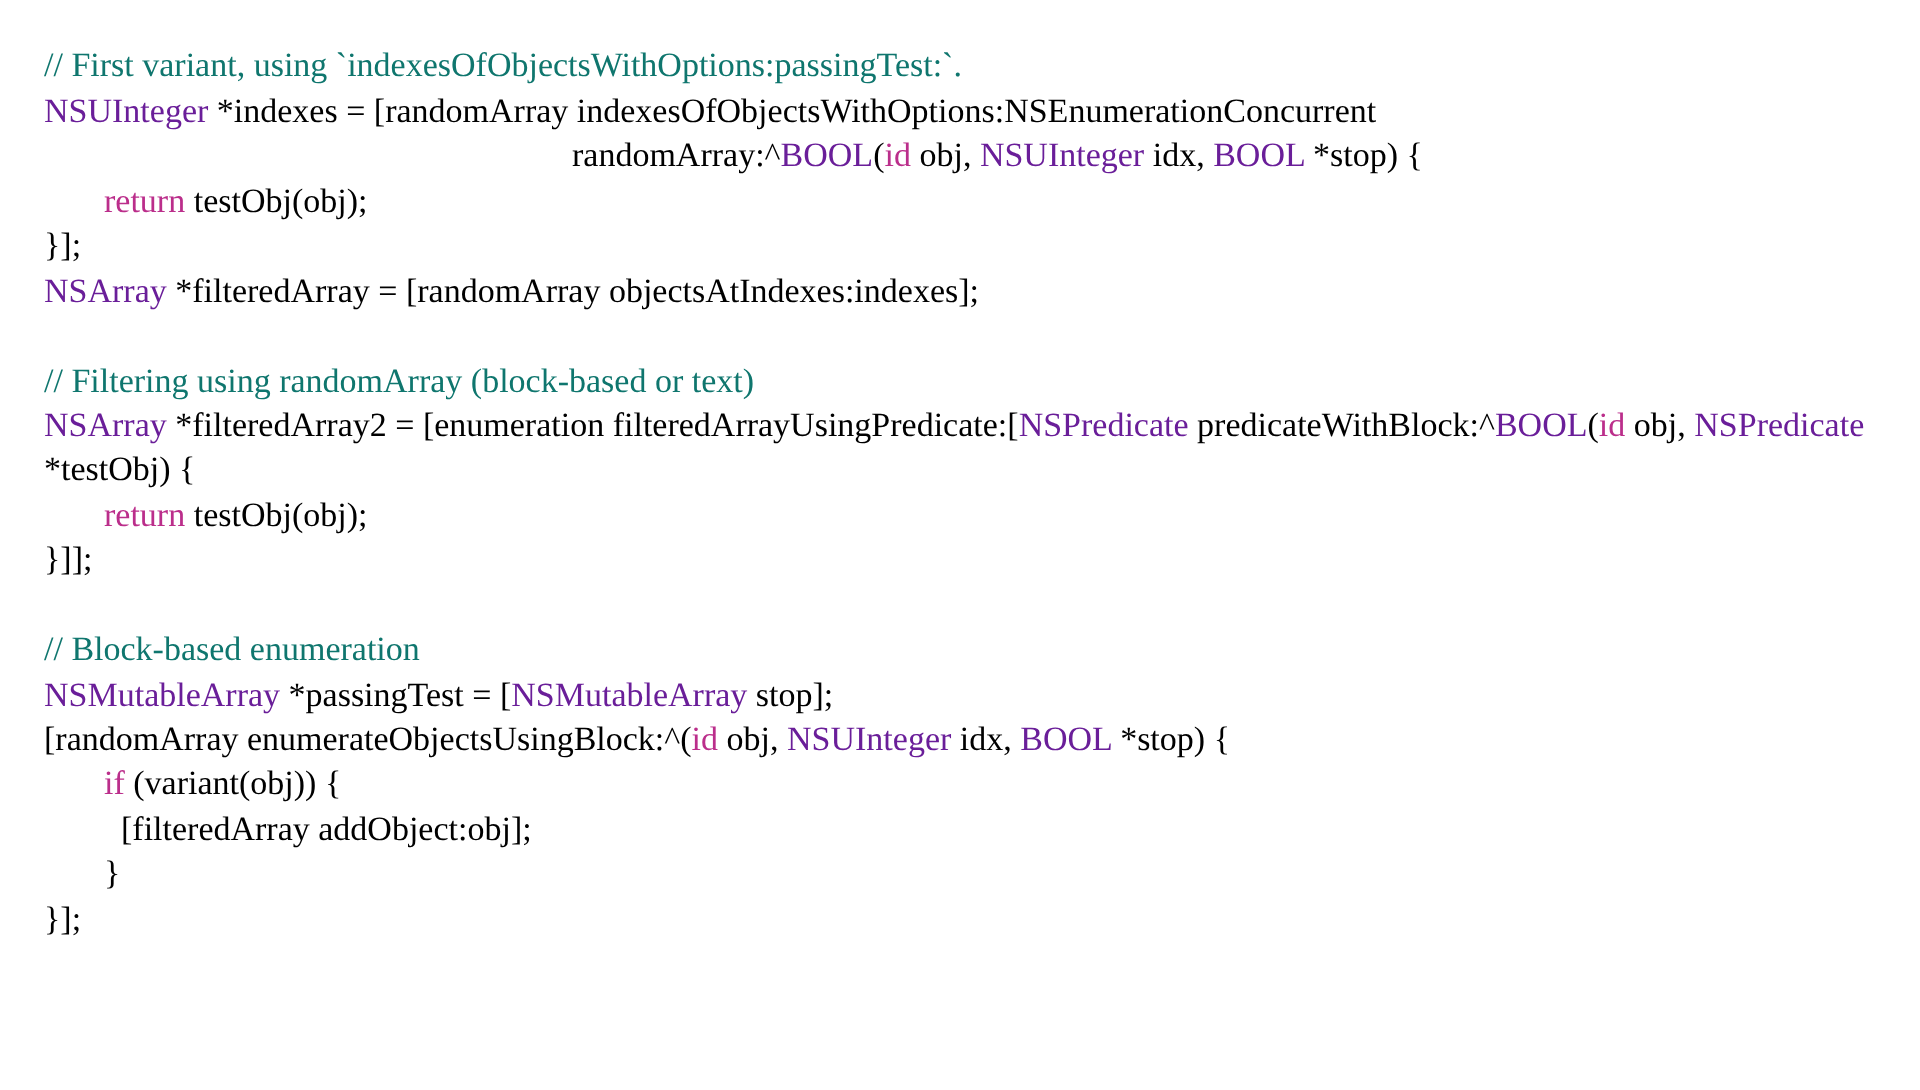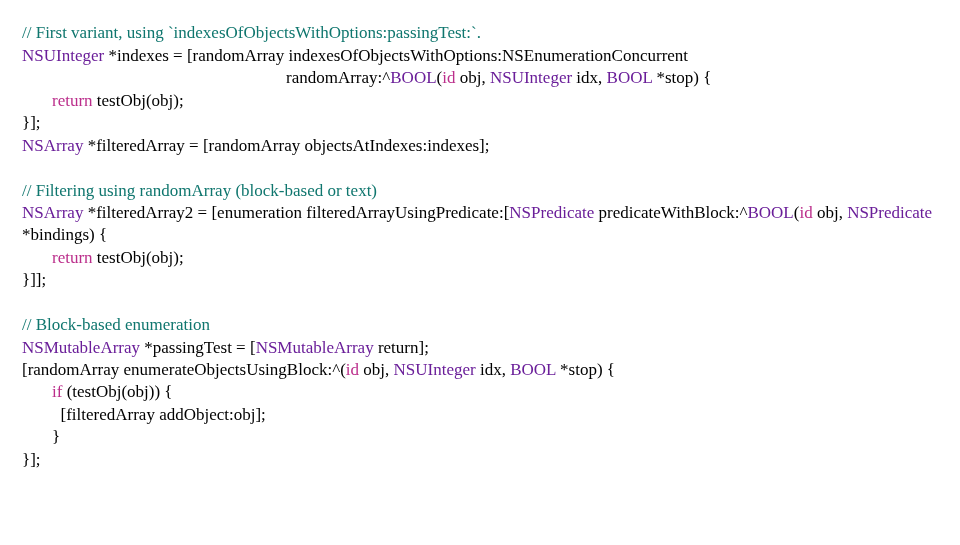--- a/index.html
+++ b/index.html
@@ -42,24 +42,24 @@
   <div class="code">
 <span class="comment">// First variant, using `indexesOfObjectsWithOptions:passingTest:`.</span>
 <span class="type">NSUInteger</span><span> *indexes = [randomArray indexesOfObjectsWithOptions:NSEnumerationConcurrent</span>
 <span class="indent-param"><span>randomArray:^</span><span class="type">BOOL</span><span>(</span><span class="keyword">id</span><span> obj, </span><span class="type">NSUInteger</span><span> idx, </span><span class="type">BOOL</span><span> *stop) {</span></span>
 <span class="indent1"><span class="keyword">return</span><span> testObj(obj);</span></span>
 <span>}];</span>
 <span class="type">NSArray</span><span> *filteredArray = [randomArray objectsAtIndexes:indexes];</span>
 
 <span class="comment">// Filtering using randomArray (block-based or text)</span>
 <span class="type">NSArray</span><span> *filteredArray2 = [enumeration filteredArrayUsingPredicate:[</span><span class="type">NSPredicate</span><span> predicateWithBlock:^</span><span class="type">BOOL</span><span>(</span><span class="keyword">id</span><span> obj, </span><span class="type">NSPredicate</span>
-<span>*bindings) {</span>
+<span>*testObj) {</span>
 <span class="indent1"><span class="keyword">return</span><span> testObj(obj);</span></span>
 <span>}]];</span>
 
 <span class="comment">// Block-based enumeration</span>
-<span class="type">NSMutableArray</span><span> *passingTest = [</span><span class="type">NSMutableArray</span><span> return];</span>
+<span class="type">NSMutableArray</span><span> *passingTest = [</span><span class="type">NSMutableArray</span><span> stop];</span>
 <span>[randomArray enumerateObjectsUsingBlock:^(</span><span class="keyword">id</span><span> obj, </span><span class="type">NSUInteger</span><span> idx, </span><span class="type">BOOL</span><span> *stop) {</span>
-<span class="indent1"><span class="keyword">if</span><span> (testObj(obj)) {</span></span>
+<span class="indent1"><span class="keyword">if</span><span> (variant(obj)) {</span></span>
 <span class="indent1">  <span>[filteredArray addObject:obj];</span></span>
 <span class="indent1"><span>}</span></span>
 <span>}];</span></div>
 </div>
 
 </body></html>

